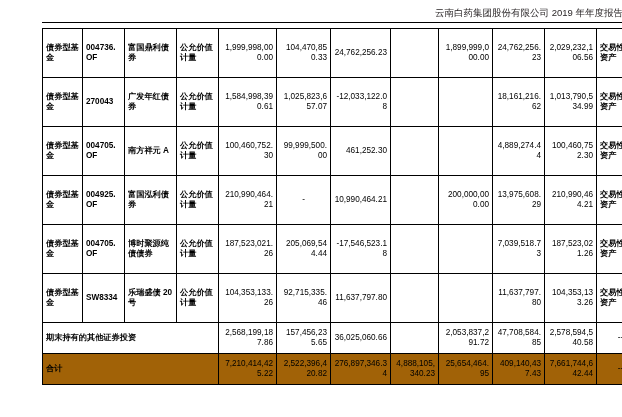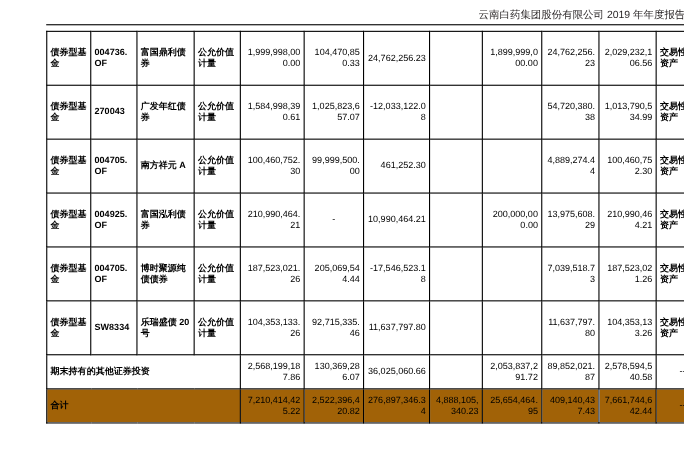--- a/index.html
+++ b/index.html
@@ -124,21 +124,21 @@
       <tr class="row-tall">
         <td class="lft">债券型基金</td>
         <td class="lft">270043</td>
         <td class="lft">广发年红债券</td>
         <td class="lft">公允价值计量</td>
         <td class="num">1,584,998,390.61</td>
         <td class="num">1,025,823,657.07</td>
         <td class="num">-12,033,122.08</td>
         <td class="num"></td>
         <td class="num"></td>
-        <td class="num">54,720,380.38</td>
+        <td class="num">18,161,216.62</td>
         <td class="num">1,013,790,534.99</td>
         <td class="lft">交易性金融资产</td>
         <td class="ctr">自筹</td>
       </tr>
       <tr class="row-tall">
         <td class="lft">债券型基金</td>
         <td class="lft">004705.OF</td>
         <td class="lft">南方祥元 A</td>
         <td class="lft">公允价值计量</td>
         <td class="num">100,460,752.30</td>
@@ -192,25 +192,25 @@
         <td class="num"></td>
         <td class="num"></td>
         <td class="num">11,637,797.80</td>
         <td class="num">104,353,133.26</td>
         <td class="lft">交易性金融资产</td>
         <td class="ctr">自筹</td>
       </tr>
       <tr class="row-sum">
         <td class="lft" colspan="4">期末持有的其他证券投资</td>
         <td class="num">2,568,199,187.86</td>
-        <td class="num">130,369,286.07</td>
+        <td class="num">157,456,235.65</td>
         <td class="num">36,025,060.66</td>
         <td class="num"></td>
         <td class="num">2,053,837,291.72</td>
-        <td class="num">89,852,021.87</td>
+        <td class="num">47,708,584.85</td>
         <td class="num">2,578,594,540.58</td>
         <td class="dash">--</td>
         <td class="dash">--</td>
       </tr>
       <tr class="row-sum shade">
         <td class="lft" colspan="4">合计</td>
         <td class="num">7,210,414,425.22</td>
         <td class="num">2,522,396,420.82</td>
         <td class="num">276,897,346.34</td>
         <td class="num">4,888,105,340.23</td>

